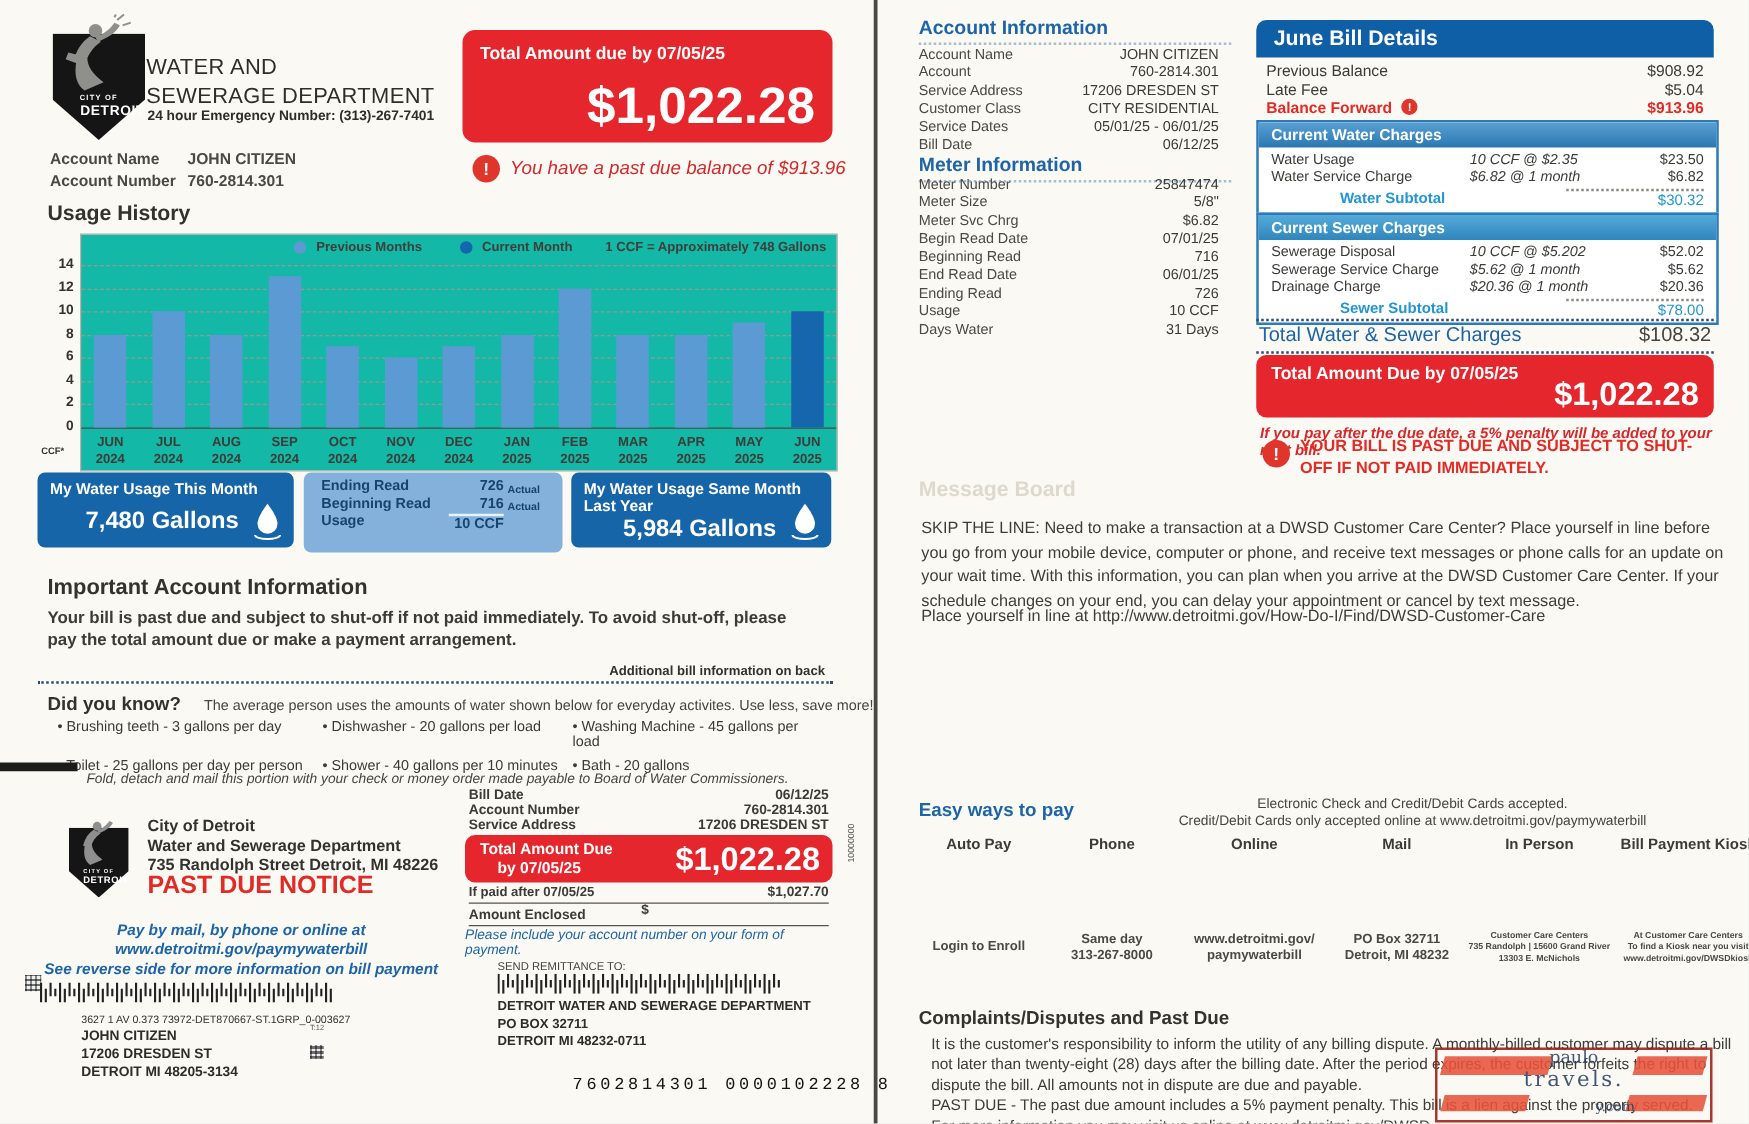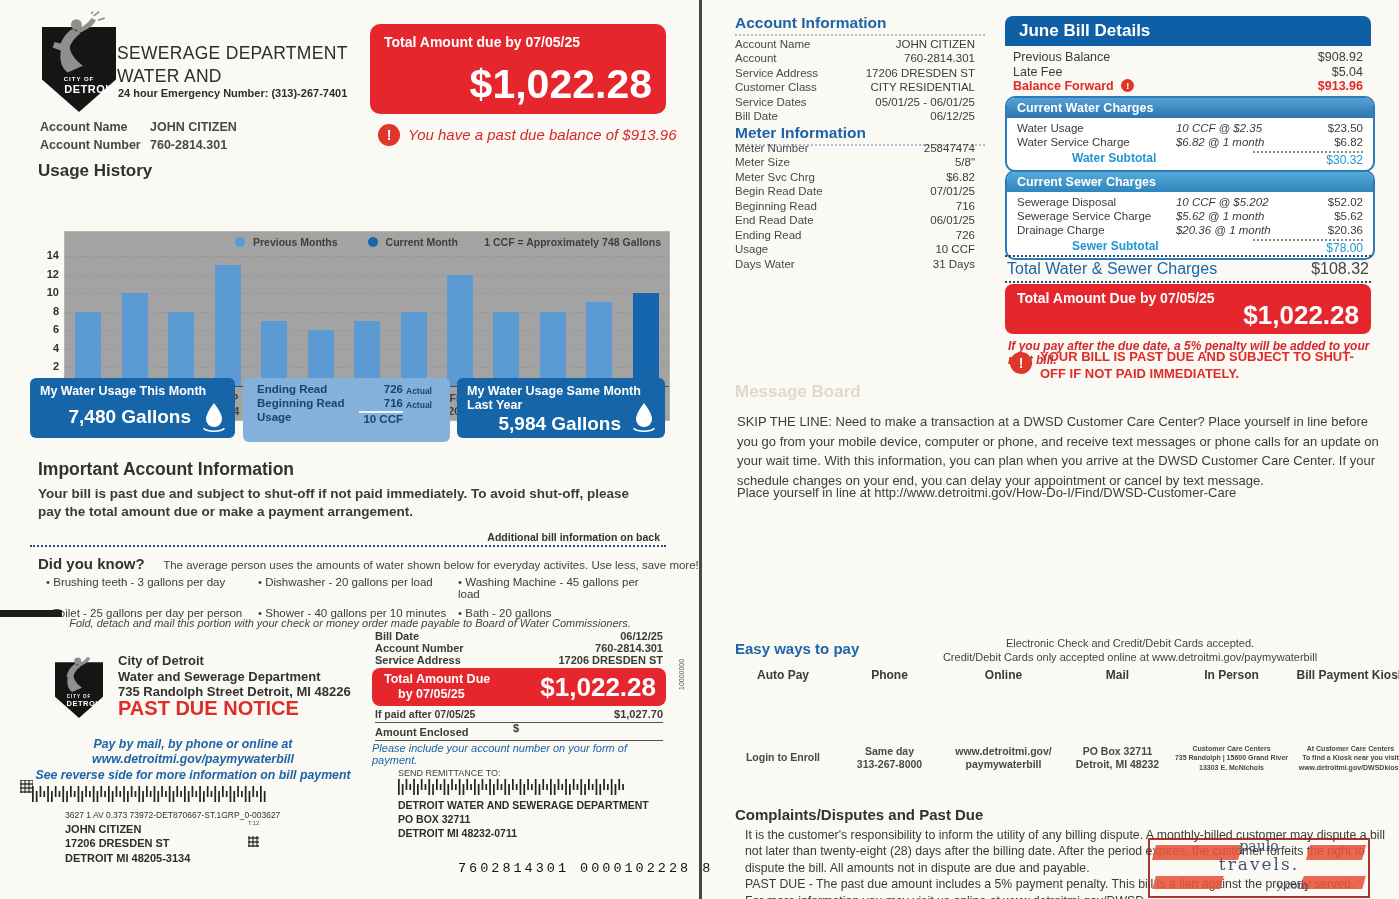--- a/index.html
+++ b/index.html
@@ -20,21 +20,21 @@
   
   .redbox{background:#e5262d;border-radius:10px;color:#fff;}
   .redbox .t{font-weight:bold;font-size:14px;}
   .big-amt{font-weight:bold;}
   .warn-icon{border-radius:50%;background:#df352b;color:#fff;font-weight:bold;display:flex;
              align-items:center;justify-content:center;}
   .pastdue-note{color:#d5282c;font-style:italic;font-size:15px;}
   
   .section-title{font-weight:bold;color:#33322e;}
   .chart-box{position:absolute;left:64px;top:187px;width:604px;height:188px;
-             border:1px solid #b5b3ac;background:#a3a3a3;margin-top:44px;}
+             border:1px solid #b5b3ac;background:#14b8a6;}
   .legend{position:absolute;top:4px;left:170px;right:8px;display:flex;align-items:center;gap:8px;
           font-size:10.5px;font-weight:bold;color:#3f3e3a;}
   .dot{width:10px;height:10px;border-radius:50%;display:inline-block;}
   .plot{position:absolute;left:0;right:0;top:24px;height:130px;border-bottom:1.5px solid #4a4a46;}
   .gridline{position:absolute;left:0;right:0;border-top:1px dashed #9a988f;height:0;}
   .bars{position:absolute;left:0;right:0;bottom:0;top:0;display:flex;align-items:flex-end;}
   .barslot{flex:1;display:flex;justify-content:center;align-items:flex-end;height:100%;}
   .bar{width:26px;}
   .xlabels{position:absolute;left:0;right:0;top:160px;display:flex;font-size:10.5px;font-weight:bold;
            color:#3d3c38;text-align:center;line-height:1.25;}
@@ -69,21 +69,21 @@
       background-blend-mode:multiply;}
   .divider{position:absolute;left:699px;top:0;width:3px;height:899px;background:#474743;}
   
   .blue-h{color:#1d64a8;font-weight:bold;font-size:15.5px;border-bottom:2px dotted #a8bcd2;padding-bottom:2px;}
   .info-rows{font-size:11.5px;color:#4a4945;}
   .info-rows .r{display:flex;justify-content:space-between;line-height:1.26;}
   .info-rows .r .v{font-weight:500;color:#3c3b37;text-align:right;}
   .panel-h{background:#0e5fa6;color:#fff;font-weight:bold;border-radius:8px 8px 0 0;}
   .bd-rows{font-size:12.5px;color:#3c3b37;}
   .bd-rows .r{display:flex;justify-content:space-between;line-height:1.22;}
-  .charge-panel{position:absolute;left:1005px;width:366px;border:2px solid #2d7ab8;border-radius:10px;
+  .charge-panel{position:absolute;left:1005px;width:366px;border:2px solid #2d7ab8;border-radius:0;
                 background:#fff;overflow:hidden;}
   .charge-h{color:#fff;font-weight:bold;font-size:12.5px;padding:3px 0 3px 10px;
             background:linear-gradient(#58a0d3,#2b77b2);}
   .charge-rows{padding:3px 10px 2px 10px;font-size:11.5px;}
   .charge-rows .r{display:flex;line-height:1.22;}
   .charge-rows .c1{flex:1.25;}
   .charge-rows .c2{flex:1;font-style:italic;}
   .charge-rows .c3{width:60px;text-align:right;}
   .subtotal{display:flex;padding:0 10px 3px 10px;font-size:12px;}
   .subtotal .sl{flex:1;color:#2196d3;font-weight:bold;padding-left:55px;}
@@ -124,22 +124,22 @@
         <path d="M30 20 C40 16 44 12 46 8 L42 6 C38 12 32 15 28 17 Z"></path>
         <path d="M14 34 C12 44 14 52 20 56 L34 50 C26 44 22 38 22 32 Z"></path>
         <path d="M8 28 l8 2 -2 6 -8 -3 Z"></path>
       </g>
     </svg>
     <div class="cityof" style="top:68px;font-size:6px;">CITY OF</div>
     <div class="detroit" style="top:75px;font-size:11px;">DETROIT</div>
   </div>
 
   <div class="abs dept-name" style="left:117px;top:42px;">
+    <div>WATER AND</div>
     <div>SEWERAGE DEPARTMENT</div>
-    <div>WATER AND</div>
   </div>
   <div class="abs emergency" style="left:118px;top:87px;text-align:right;">24 hour Emergency Number: (313)-267-7401</div>
 
   <div class="abs redbox" style="left:370px;top:24px;width:296px;height:90px;">
     <div class="t abs" style="left:14px;top:10px;">Total Amount due by 07/05/25</div>
     <div class="big-amt abs" style="right:14px;bottom:6px;font-size:41px;">$1,022.28</div>
   </div>
   <div class="warn-icon abs" style="left:378px;top:124px;width:22px;height:22px;font-size:14px;">!</div>
   <div class="abs pastdue-note" style="left:408px;top:126px;">You have a past due balance of $913.96</div>
 

